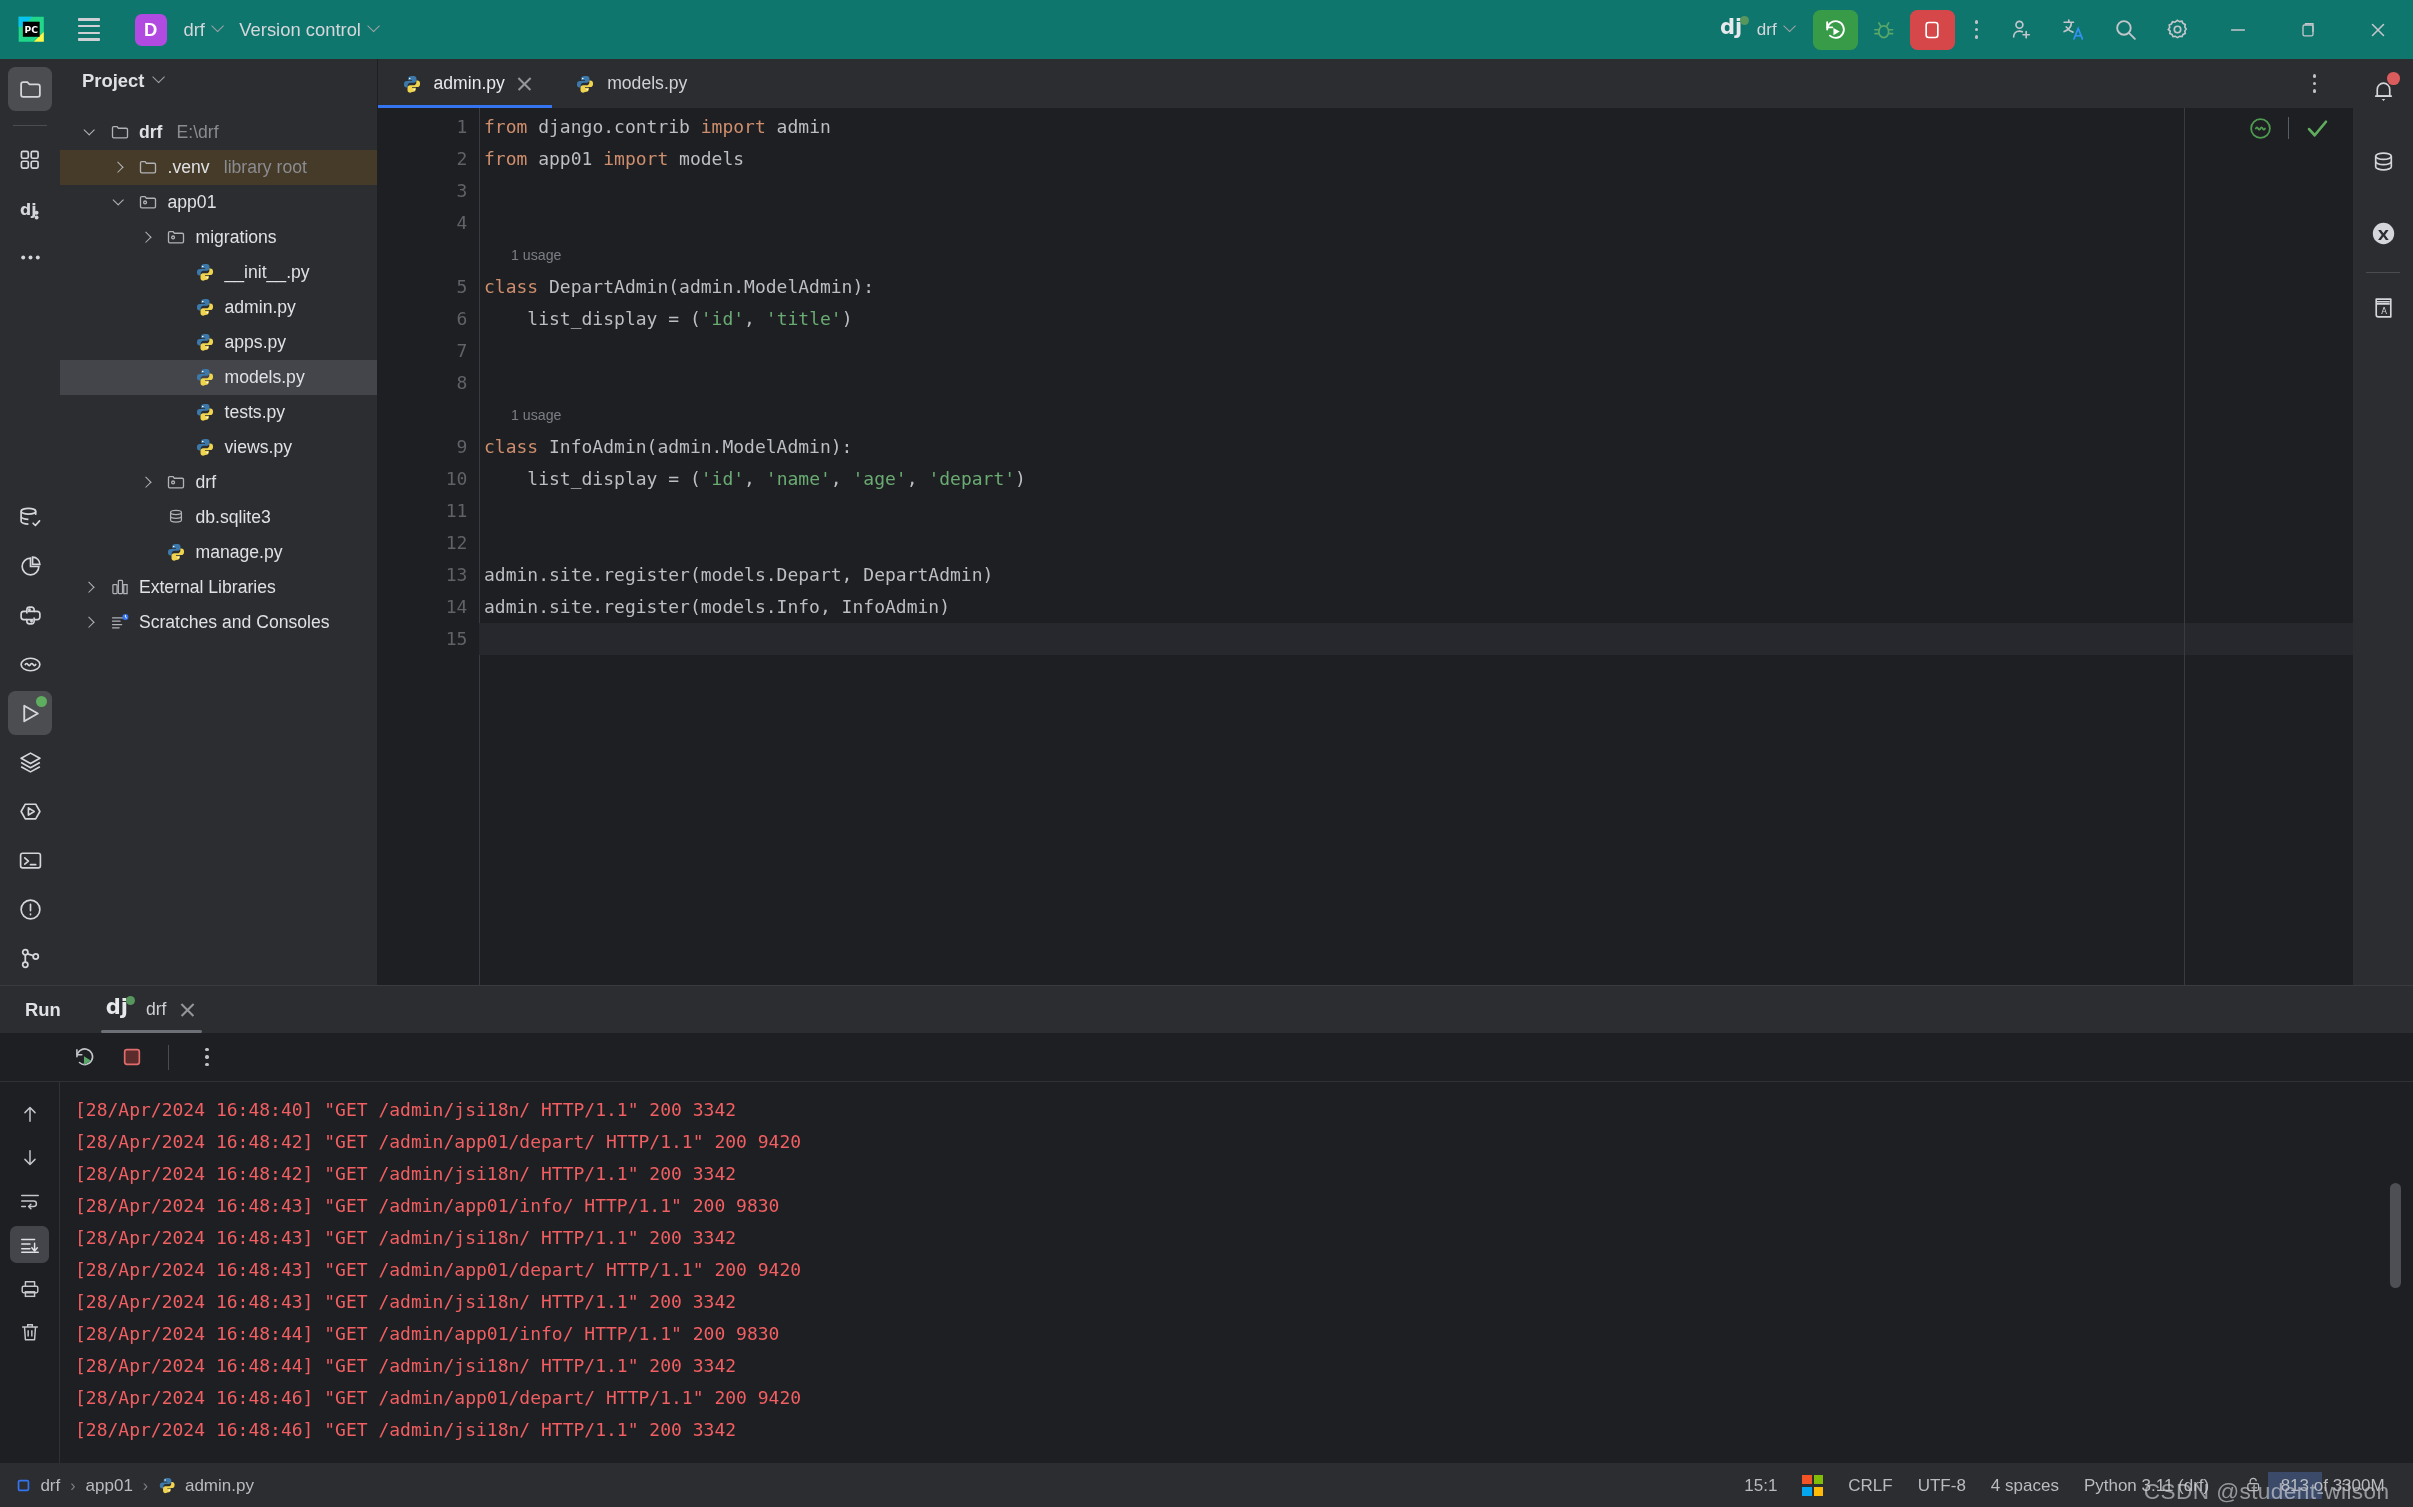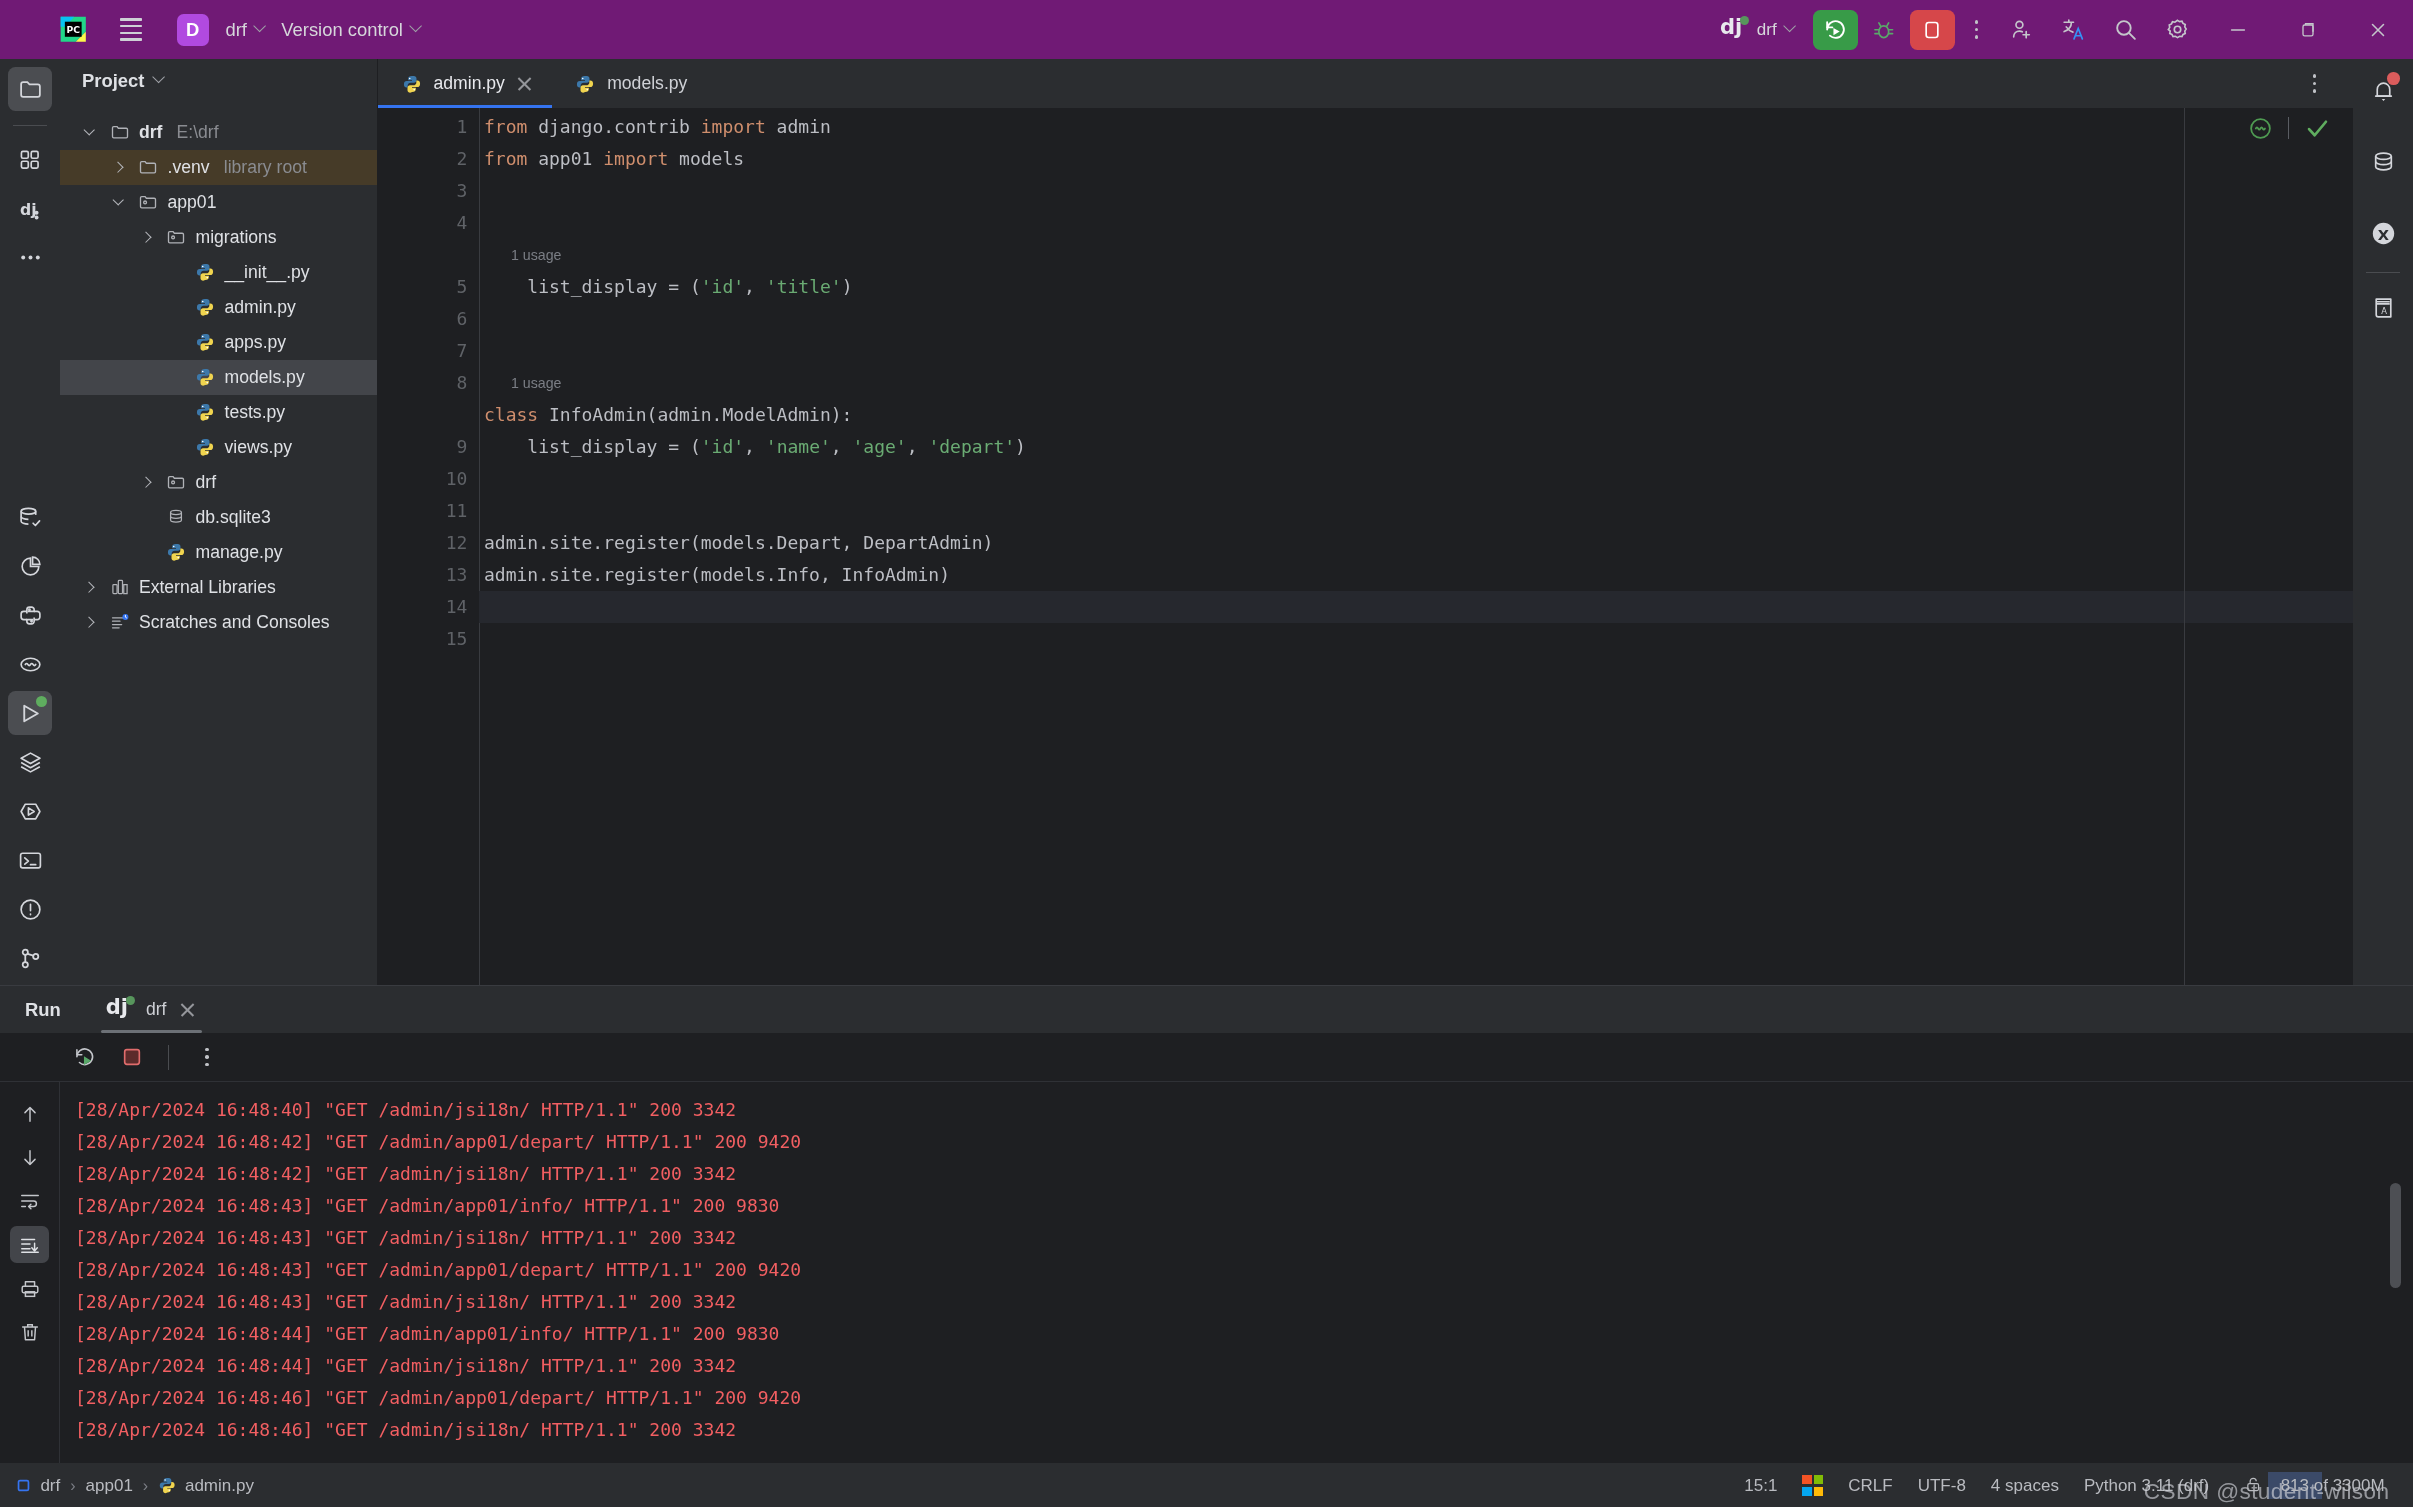--- a/index.html
+++ b/index.html
@@ -7,22 +7,22 @@
     width: 2413px; height: 1508px;
     background: #1e1f22;
     font-family: "Liberation Sans", sans-serif;
     overflow: hidden;
     color: #dfe1e5;
   }
   .app { position: relative; width: 2413px; height: 1508px; display: flex; flex-direction: column; }
 
   
   .titlebar {
-    height: 59px; background: #701a75; display: flex; align-items: center;
-    flex: 0 0 59px; position: relative; padding-left: 42px;
+    height: 59px; background: #0f766e; display: flex; align-items: center;
+    flex: 0 0 59px; position: relative;
   }
   .tb-left { display: flex; align-items: center; padding-left: 11.7px; gap: 0; }
   .pc-logo { width: 39px; height: 39px; display:flex; align-items:center; justify-content:center; }
   .hamburger { width: 47px; height: 39px; display: flex; flex-direction: column; justify-content: center; align-items: center; gap: 4.2px; margin-left: 15px;}
   .hamburger i { display:block; width: 22px; height: 2.5px; background: #ced0d6; border-radius: 0.8px;}
   .proj-badge {
     width: 32px; height: 32px; border-radius: 6.7px; background: #b14ae0;
     color: #fff; font-size: 18.4px; font-weight: bold; display: flex;
     align-items: center; justify-content: center; margin-left: 22px;
   }
@@ -603,20 +603,21 @@
             <div class="ln">14</div>
             <div class="ln">15</div>
           </div>
         <div class="ed-sep" style="left:101px;"></div>
         <div class="code" id="code">
             <div class="cl"><span class="kw">from</span><span class="id"> django.contrib </span><span class="kw">import</span><span class="id"> admin</span></div>
             <div class="cl"><span class="kw">from</span><span class="id"> app01 </span><span class="kw">import</span><span class="id"> models</span></div>
             <div class="cl">&nbsp;</div>
             <div class="cl">&nbsp;</div>
             <div class="cl hint">1 usage</div>
+            <div class="cl"><span class="kw">class</span><span class="id"> DepartAdmin(admin.ModelAdmin):</span></div>
             <div class="cl"><span class="id">    list_display = (</span><span class="str">'id'</span><span class="id">, </span><span class="str">'title'</span><span class="id">)</span></div>
             <div class="cl">&nbsp;</div>
             <div class="cl">&nbsp;</div>
             <div class="cl hint">1 usage</div>
             <div class="cl"><span class="kw">class</span><span class="id"> InfoAdmin(admin.ModelAdmin):</span></div>
             <div class="cl"><span class="id">    list_display = (</span><span class="str">'id'</span><span class="id">, </span><span class="str">'name'</span><span class="id">, </span><span class="str">'age'</span><span class="id">, </span><span class="str">'depart'</span><span class="id">)</span></div>
             <div class="cl">&nbsp;</div>
             <div class="cl">&nbsp;</div>
             <div class="cl"><span class="id">admin.site.register(models.Depart, DepartAdmin)</span></div>
             <div class="cl"><span class="id">admin.site.register(models.Info, InfoAdmin)</span></div>

